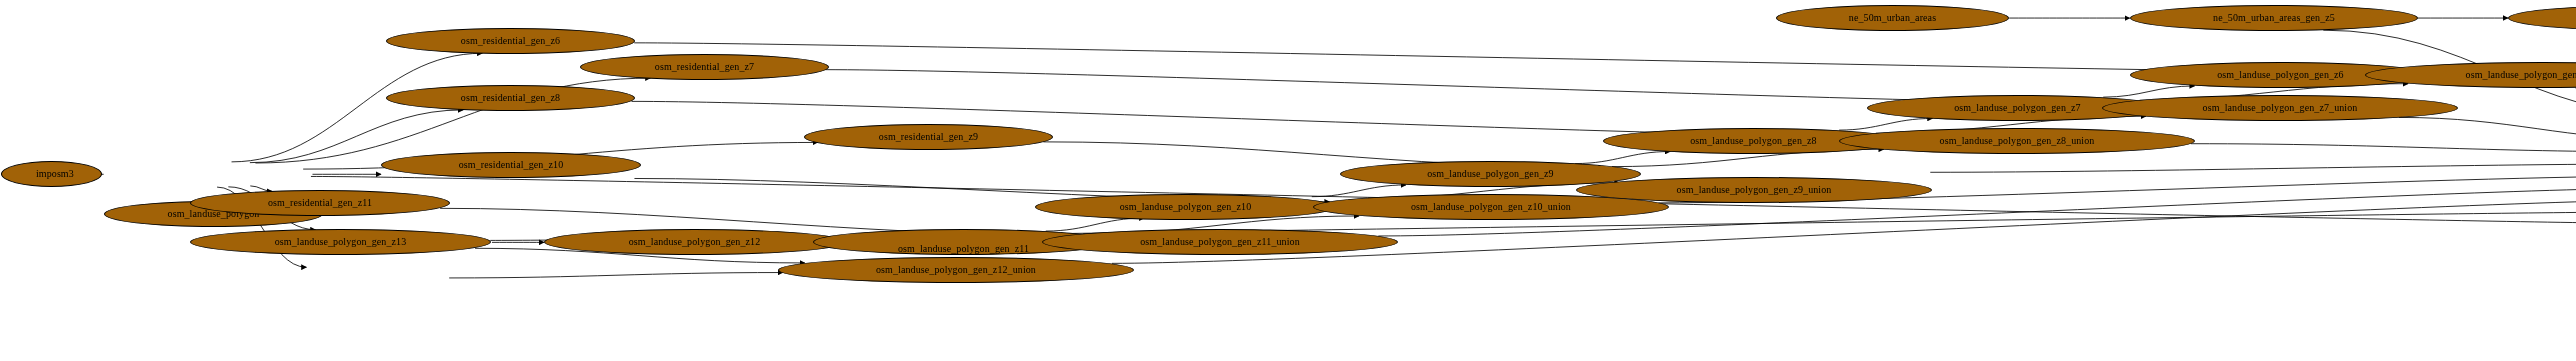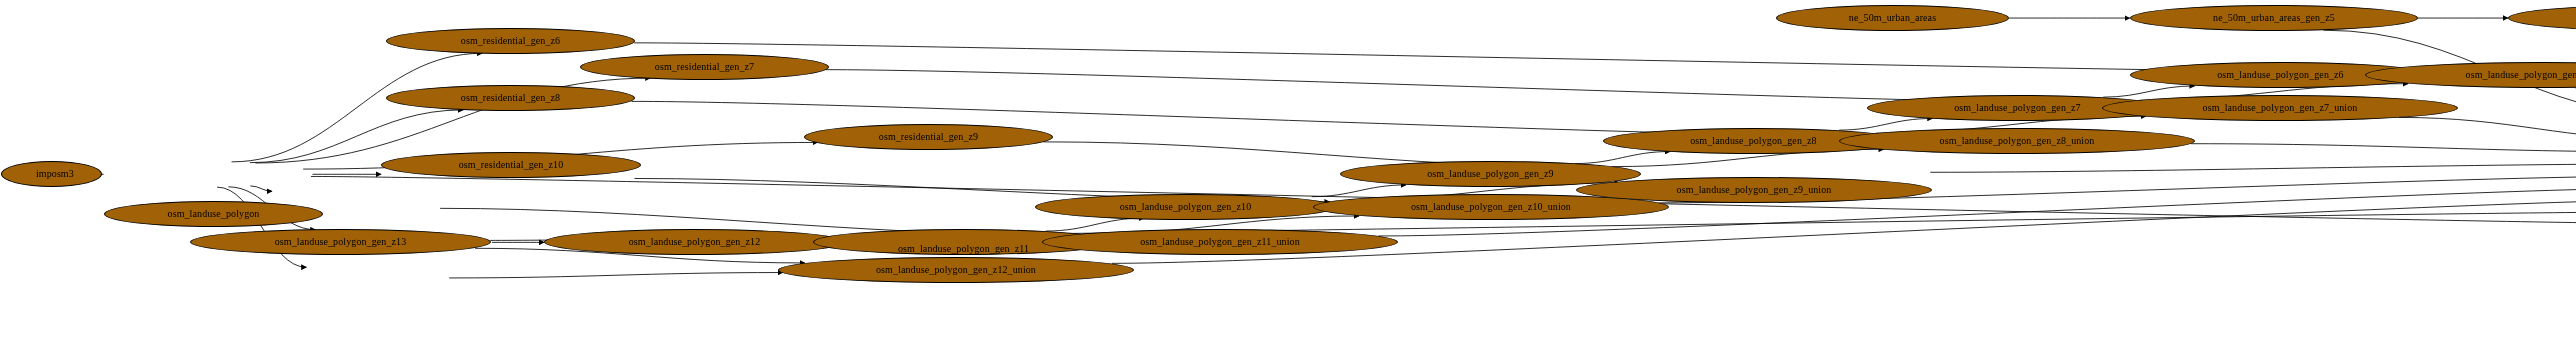--- a/index.html
+++ b/index.html
@@ -115,20 +115,23 @@
       </div>
       <div class="node" style="left: 386px; top: 85px; width: 249px; height: 26px;">
         <span>osm_residential_gen_z8</span>
       </div>
       <div class="node" style="left: 804px; top: 124px; width: 249px; height: 26px;">
         <span>osm_residential_gen_z9</span>
       </div>
       <div class="node" style="left: 381px; top: 146px; width: 260px; height: 26px; margin-top: 6px;">
         <span>osm_residential_gen_z10</span>
       </div>
+      <div class="node" style="left: 190px; top: 190px; width: 260px; height: 26px;">
+        <span>osm_residential_gen_z11</span>
+      </div>
       <div class="node" style="left: 190px; top: 229px; width: 301px; height: 26px;">
         <span>osm_landuse_polygon_gen_z13</span>
       </div>
       <div class="node" style="left: 544px; top: 229px; width: 301px; height: 26px;">
         <span>osm_landuse_polygon_gen_z12</span>
       </div>
       <div class="node" style="left: 778px; top: 257px; width: 356px; height: 26px;">
         <span>osm_landuse_polygon_gen_z12_union</span>
       </div>
       <div class="node" style="left: 813px; top: 229px; width: 301px; height: 26px; align-items: flex-end;">

